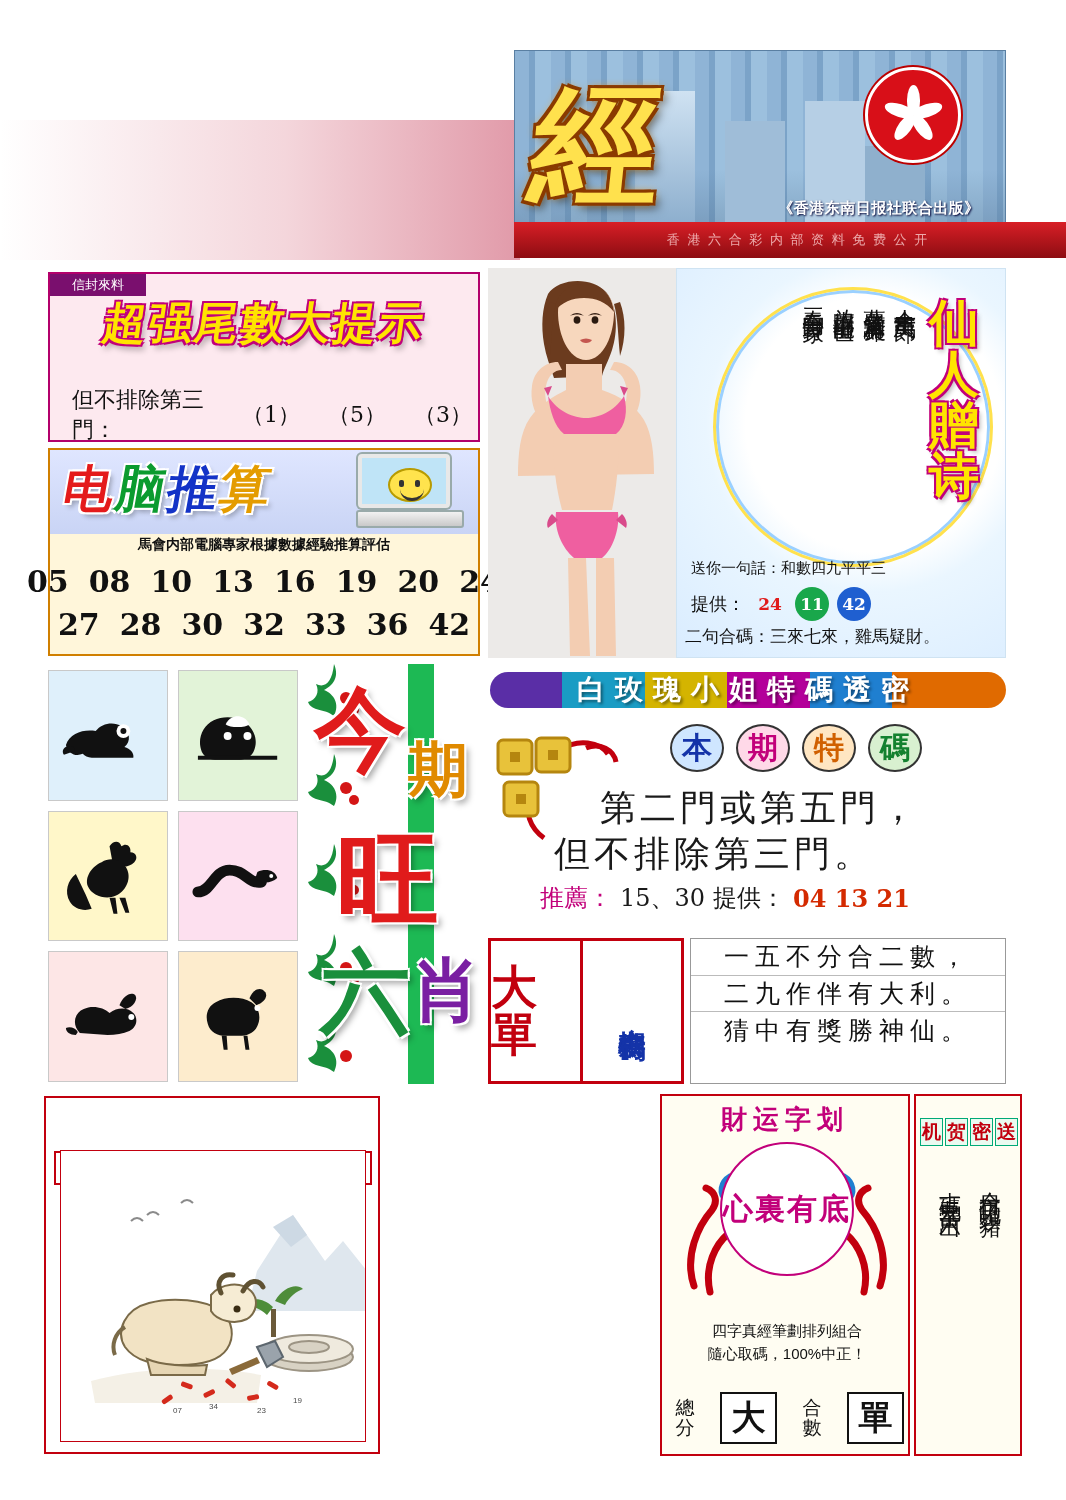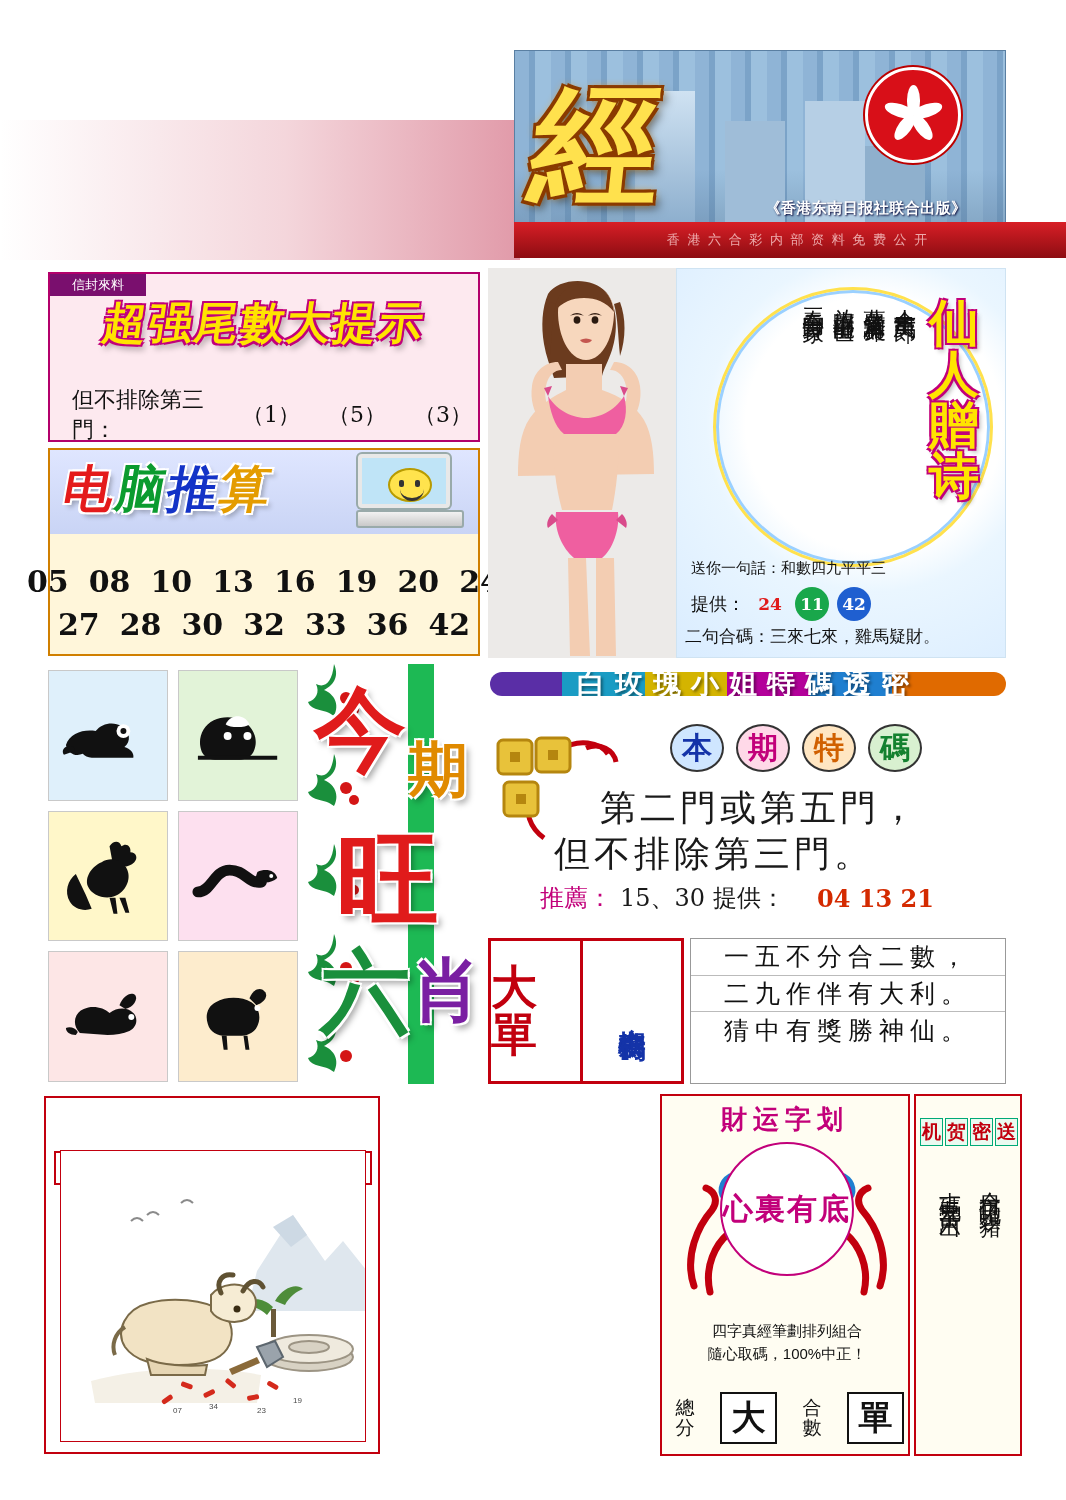--- a/index.html
+++ b/index.html
@@ -61,21 +61,21 @@
     background:#fff; border-radius:50% 50% 45% 45%;
     transform-origin:50% 100%;
   }
   .hk-flag .petals span:nth-child(1){transform:rotate(0deg);}
   .hk-flag .petals span:nth-child(2){transform:rotate(72deg);}
   .hk-flag .petals span:nth-child(3){transform:rotate(144deg);}
   .hk-flag .petals span:nth-child(4){transform:rotate(216deg);}
   .hk-flag .petals span:nth-child(5){transform:rotate(288deg);}
 
   .pub-line {
-    position:absolute; left:220px; top:148px; width:262px; height:22px;
+    position:absolute; left:233px; top:148px; width:262px; height:22px;
     text-align:center; font-size:15px; font-weight:bold; color:#ffffff;
     text-shadow:1px 1px 2px #003; letter-spacing:.5px;font-family:Liberation Serif, serif;
   }
   .issue-badge {
     position:absolute; left:400px; top:172px; width:82px; height:22px;
     background:#cc0000; color:#fff; font-size:14px; font-weight:bold;
     display:flex; align-items:center; justify-content:center;
   }
   .redbar {
     position:absolute; left:514px; top:222px; width:568px; height:36px;
@@ -252,21 +252,21 @@
     font-family:"DejaVu Serif", serif;
   } .ball.green{background:#19a74b;} .ball.blue{background:#1f5fd0;}
   .ball.plainred{background:transparent;color:#e01b1b;}
   .poem .foot {
     position:absolute; left:8px; top:356px; width:316px;
     font-size:17px; color:#111; font-family:"DejaVu Serif", serif;
   }
 
   
   .rose-banner {
-    position:absolute; left:490px; top:672px; width:516px; height:24px;
+    position:absolute; left:490px; top:672px; width:516px; height:36px;
     border-radius:20px; overflow:hidden;
     background:linear-gradient(90deg,#5a2ea6 0 14%,#1a9cc4 14% 30%,#d4b400 30% 46%,#b3009a 46% 62%,#1f7fd0 62% 78%,#e06a00 78% 100%);
     display:flex; align-items:center; justify-content:center;
   }
   .rose-banner span {
     font-size:28px; font-weight:bold; color:#ffffff; letter-spacing:10px;
     font-family:"DejaVu Serif", serif;
     text-shadow:2px 2px 3px rgba(0,0,0,.45);
   }
 
@@ -292,21 +292,21 @@
     position:absolute; left:110px; width:406px;
     font-family:"DejaVu Serif", serif; font-size:36px; color:#1a1a1a; letter-spacing:4px;
   }
   .tema-line.l1{ top:64px; }
   .tema-line.l2{ top:110px; left:64px; }
   .tema-rec {
     position:absolute; left:50px; top:162px; width:466px;
     font-size:24px; font-family:"DejaVu Serif", serif; display:flex; align-items:center; gap:8px;
   }
   .tema-rec .k{ color:#c2007a; } .tema-rec .v{ color:#1a1a1a; }
-  .tema-rec .k2{ color:#1a1a1a; } .tema-rec .v2{ color:#d42a00; font-weight:bold;margin-left:24px; }
+  .tema-rec .k2{ color:#1a1a1a; } .tema-rec .v2{ color:#d42a00; font-weight:bold; }
 
   
   .dadan {
     position:absolute; left:488px; top:938px; width:196px; height:146px;
     border:3px solid #c2000e; background:#ffffff; display:flex;
   }
   .dadan .left {
     width:92px; display:flex; flex-direction:column; align-items:center; justify-content:center;
     font-family:"DejaVu Serif", serif; font-size:46px; font-weight:bold; color:#c2000e; line-height:1.02;
     border-right:3px solid #c2000e;
@@ -453,20 +453,21 @@
       <div class="t">
         <span class="c1">电</span><span class="c2">脑</span><span class="c3">推</span><span class="c4">算</span>
       </div>
       <div class="monitor">
         <div class="scr">
           <div class="smile"></div>
         </div>
         <div class="base"></div>
       </div>
     </div>
+    <div class="comp-sub">馬會内部電腦專家根據數據經驗推算評估</div>
     <div class="comp-nums">
       <div class="row">
         <span>05</span>
         <span>08</span>
         <span>10</span>
         <span>13</span>
         <span>16</span>
         <span>19</span>
         <span>20</span>
         <span>24</span>

